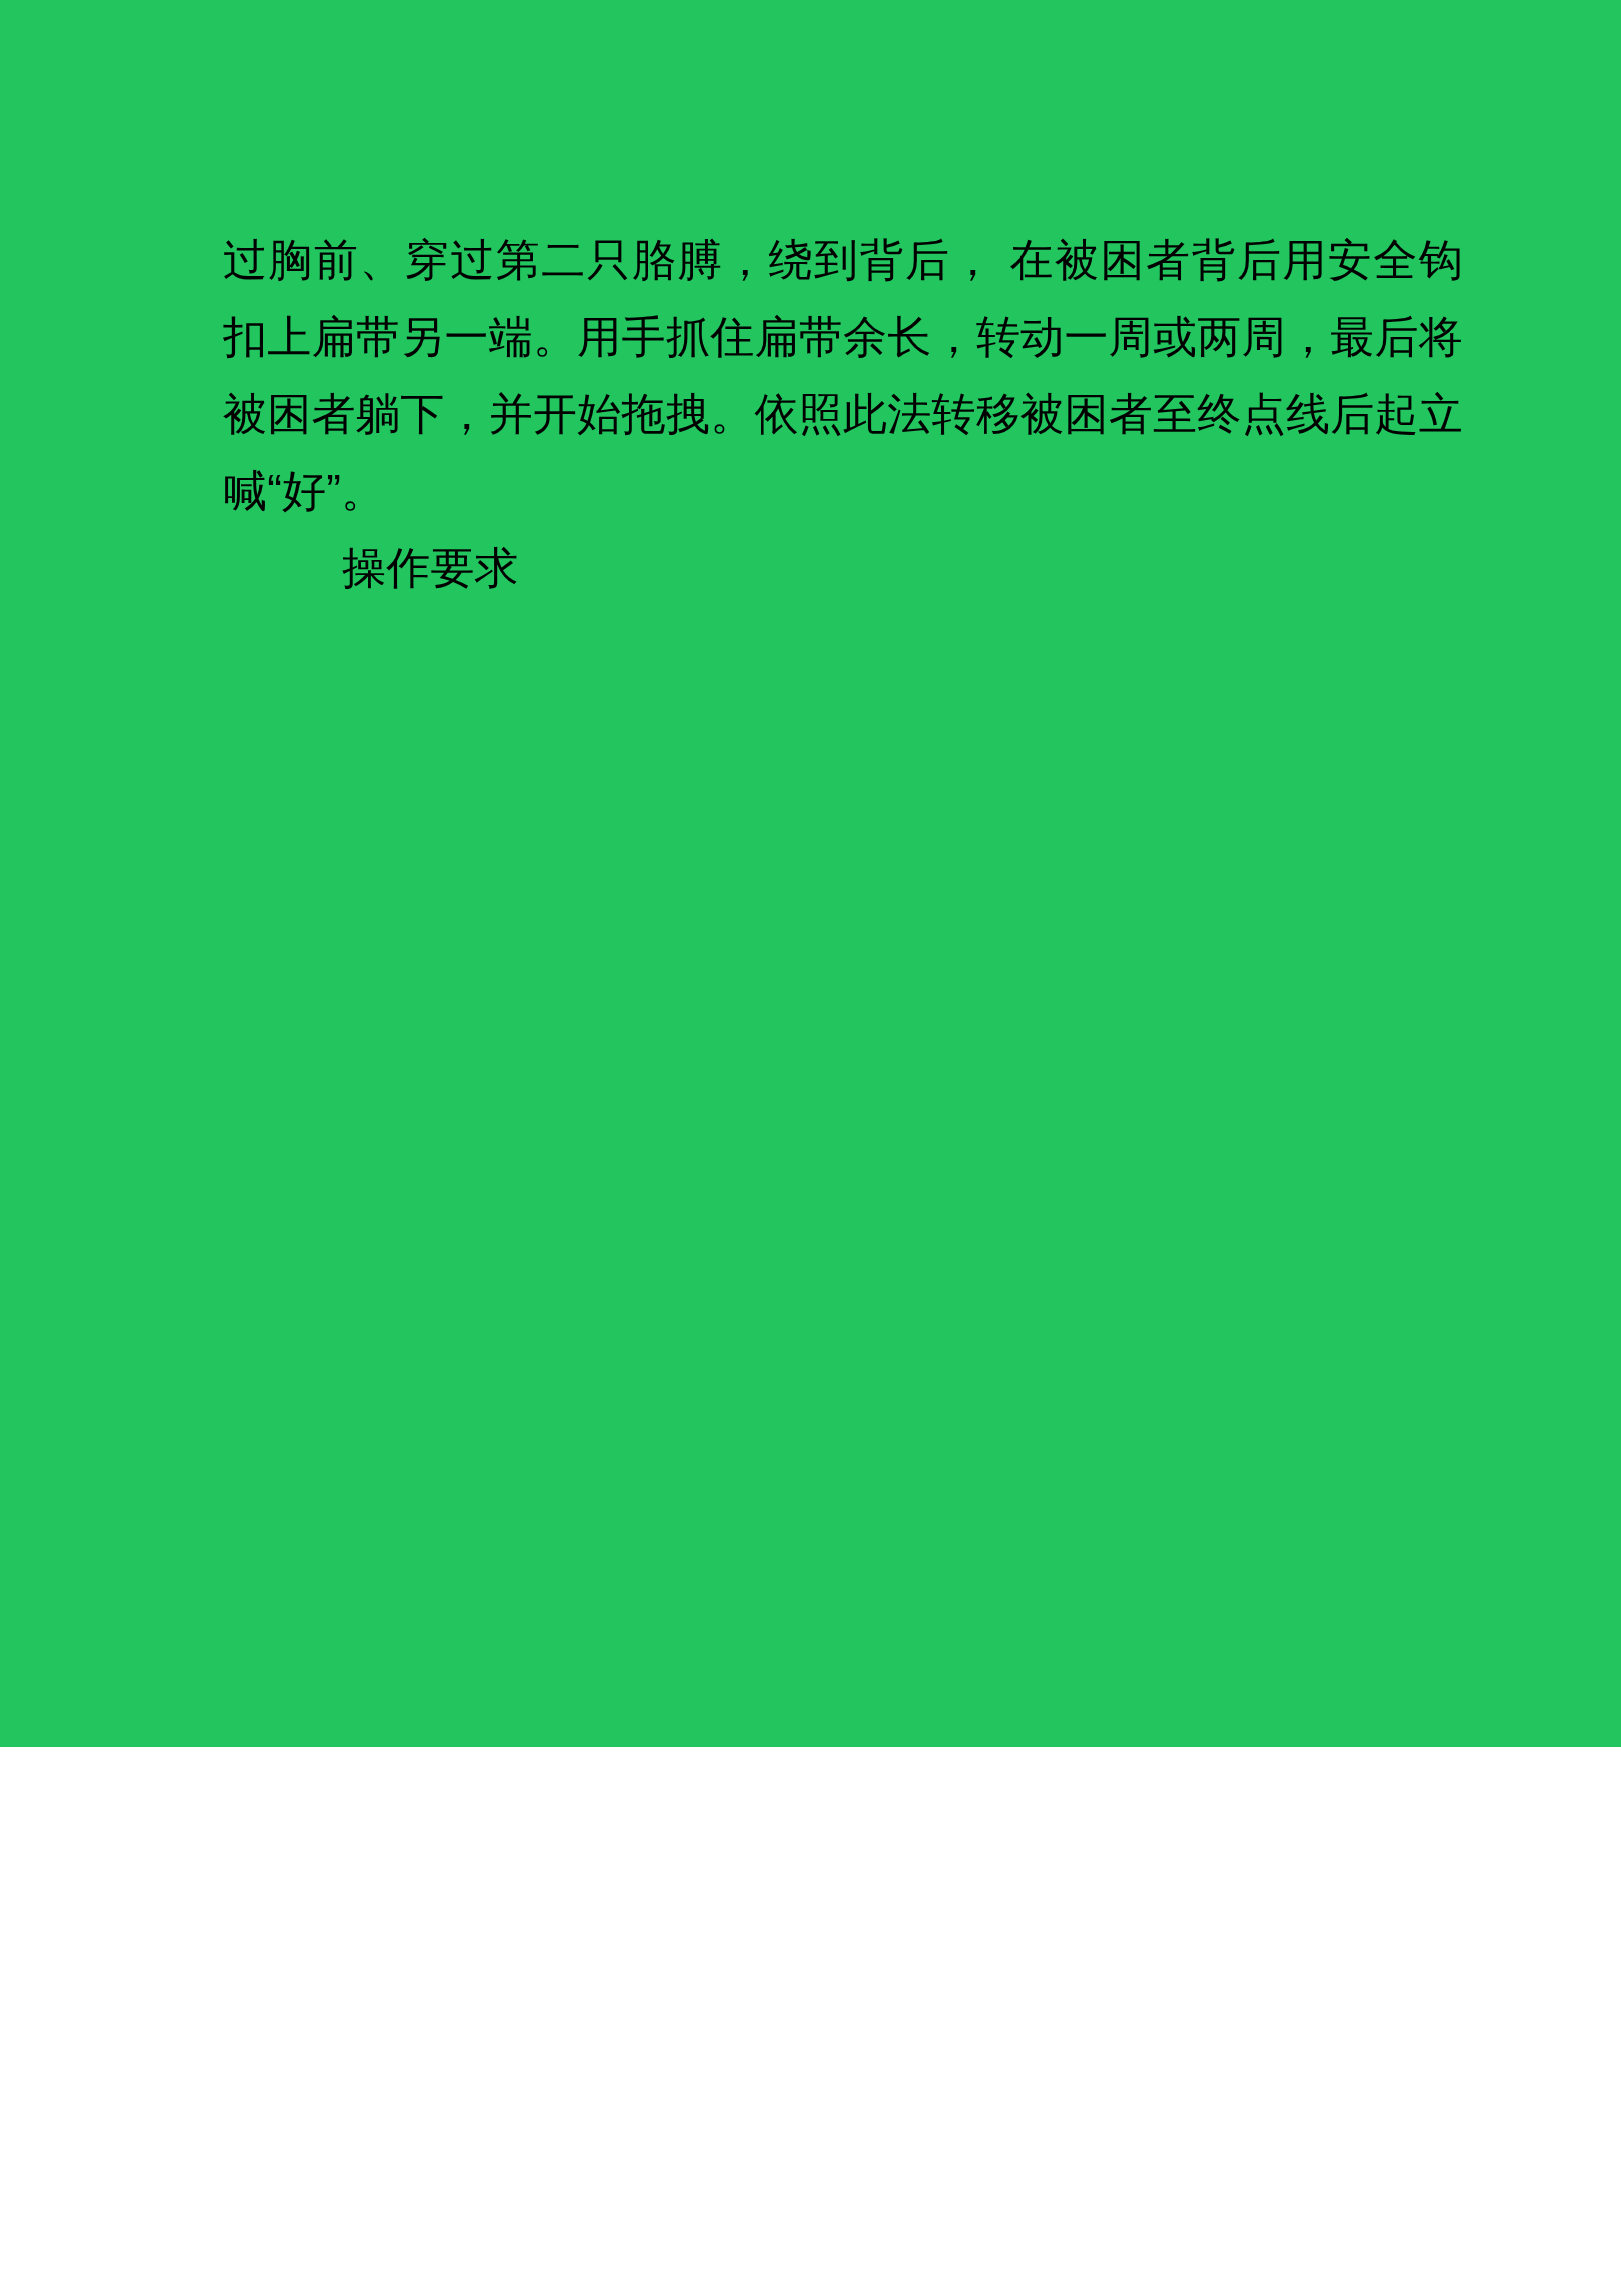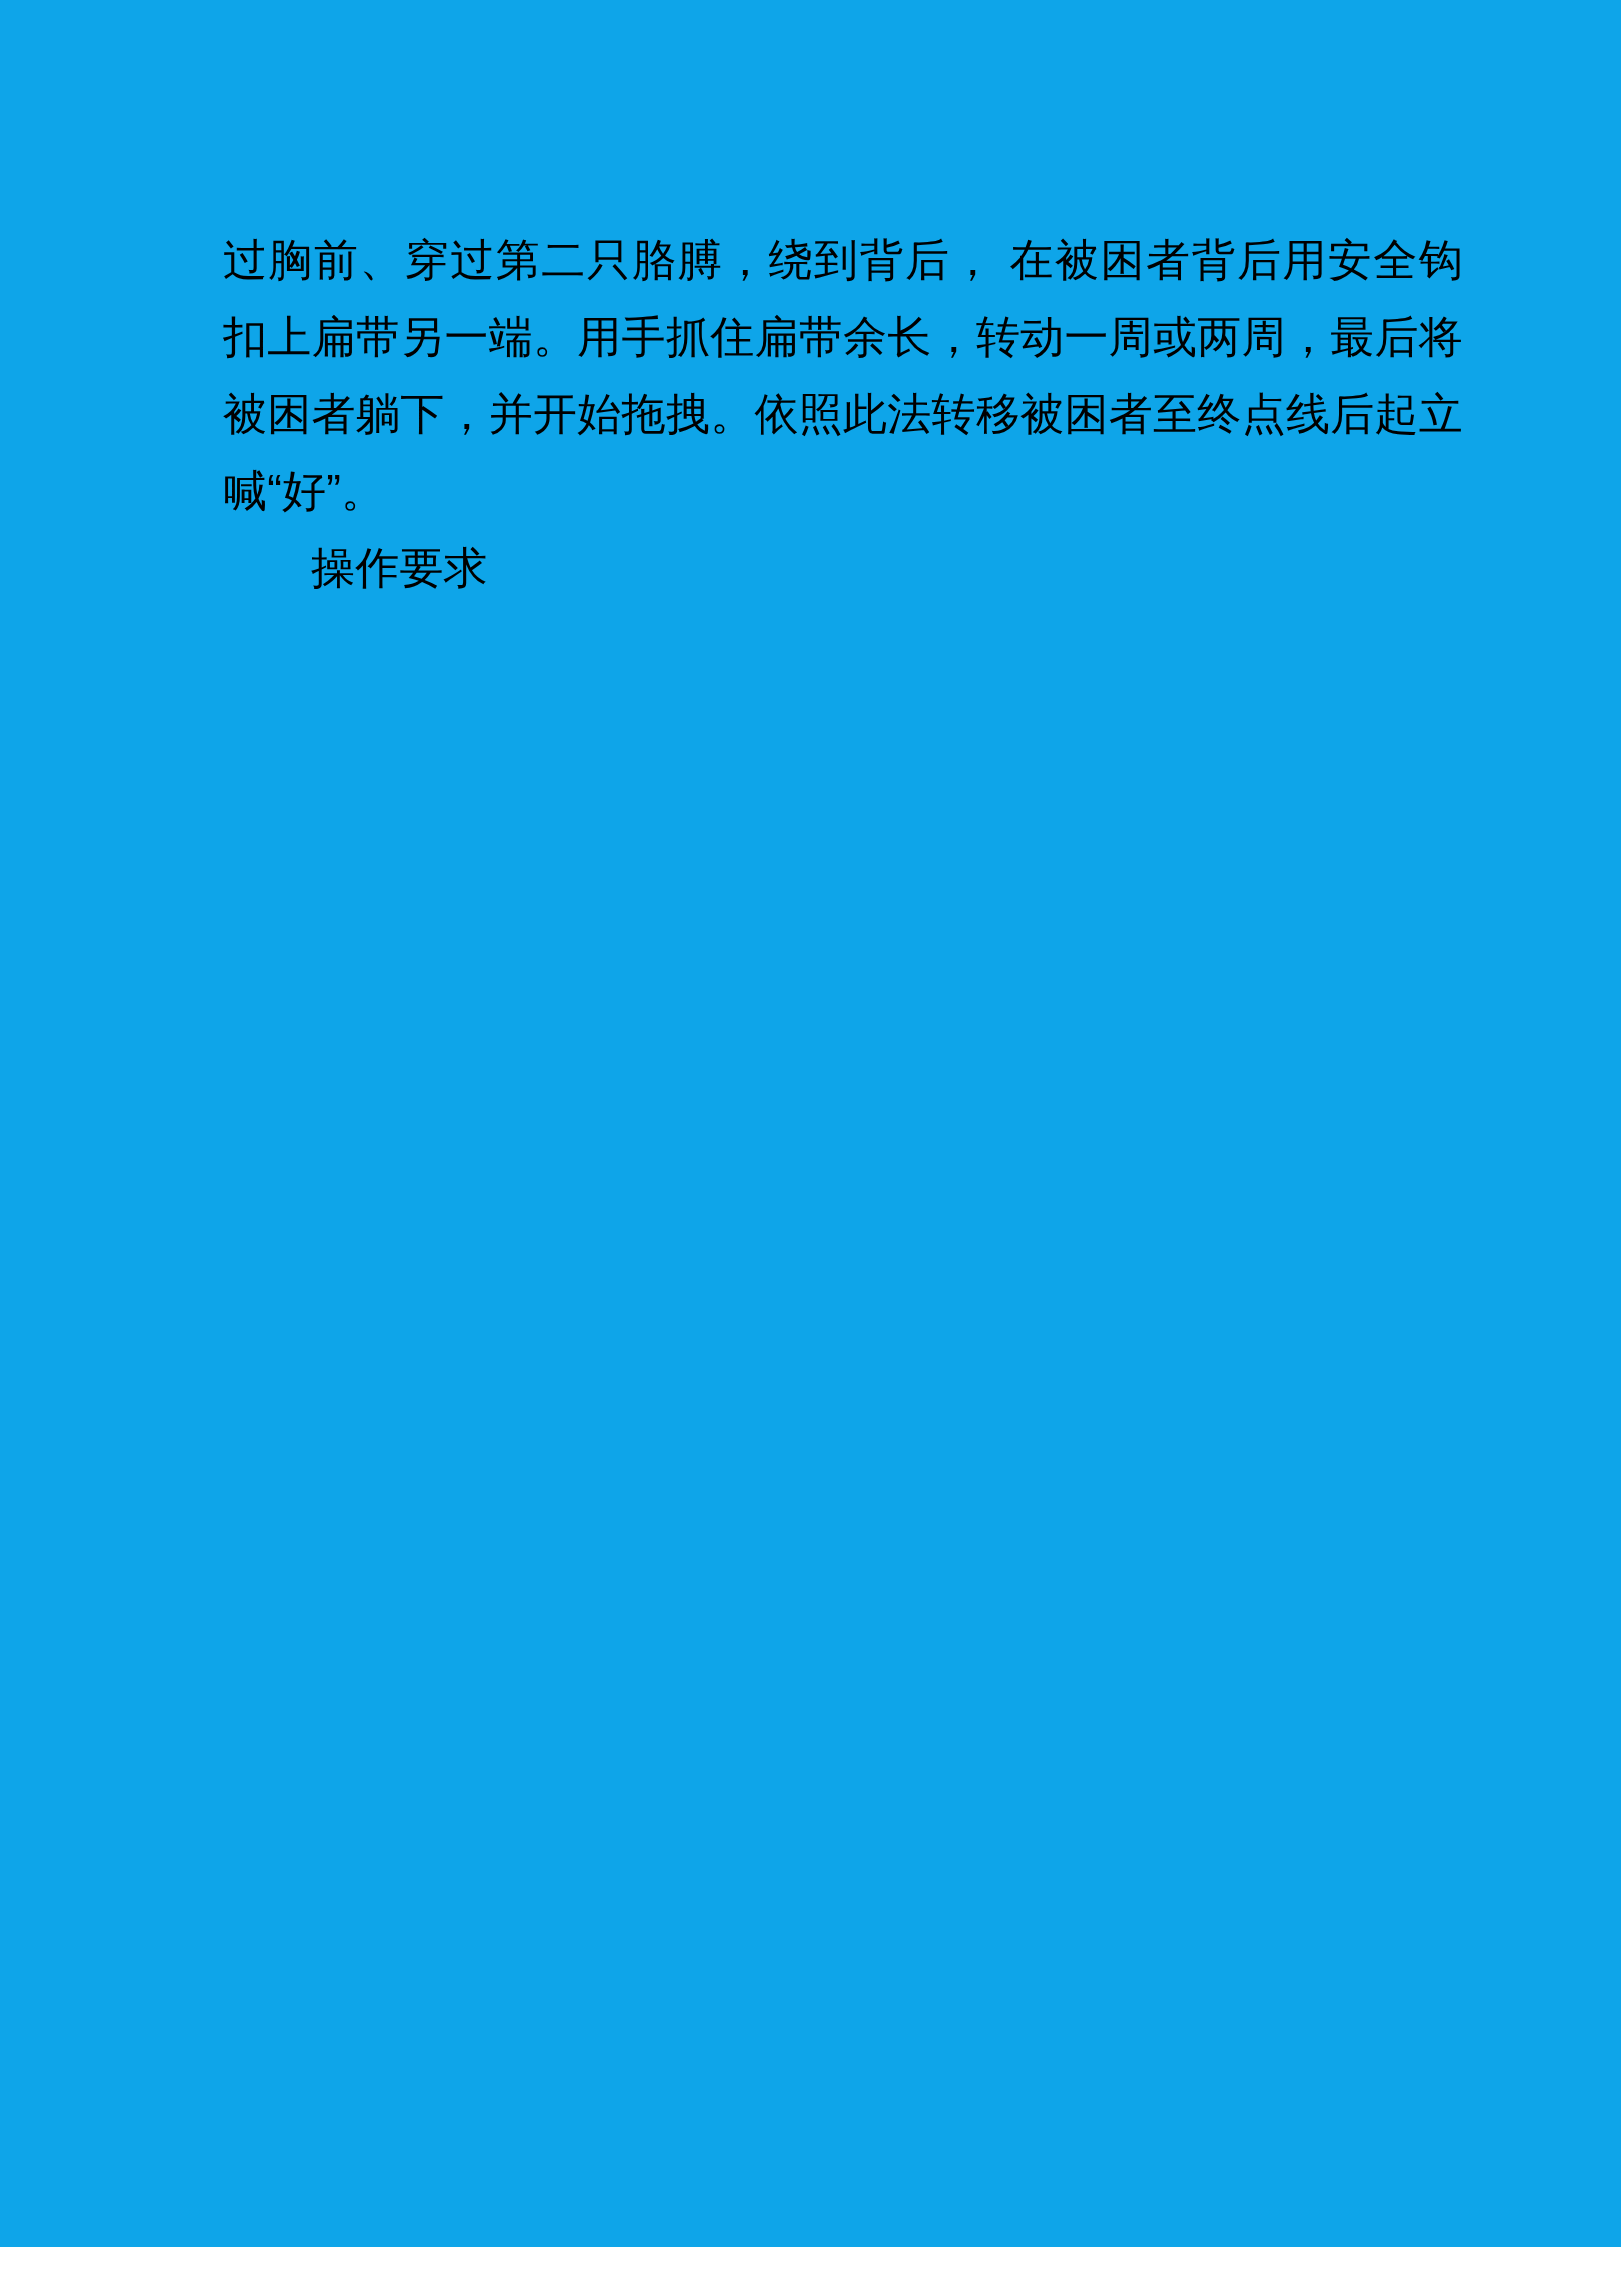--- a/index.html
+++ b/index.html
@@ -10,40 +10,41 @@
   body {
     width: 1621px;
     height: 2293px;
     font-family: "Liberation Sans", sans-serif;
     color: #000000;
     -webkit-font-smoothing: antialiased;
   }
   .page {
     position: relative;
     width: 1621px;
-    height: 2247px;
-    background: #0ea5e9;
+    height: 1747px;
+    background: #22c55e;
     box-sizing: border-box;
     padding: 221px 162px 4px 223px;
   }
   .doc-body {
     width: 1240px;
   }
   p.para {
     margin: 0;
     font-size: 44px;
     line-height: 77px;
     letter-spacing: 0.2px;
     text-align: justify;
     text-justify: inter-ideograph;
     word-break: break-all;
     font-family: "Liberation Sans", sans-serif;
   }
   p.indent {
     text-indent: 88px;
+    margin-left: 31px;
   }
 </style>
 </head>
 <body>
 
 <div class="page">
   <div class="doc-body">
     <p class="para">过胸前、穿过第二只胳膊，绕到背后， 在被困者背后用安全钩扣上扁带另一端。用手抓住扁带余长，转动一周或两周，最后将被困者躺下，并开始拖拽。依照此法转移被困者至终点线后起立喊“好”。</p>
     <p class="para indent">操作要求</p>
   </div>

